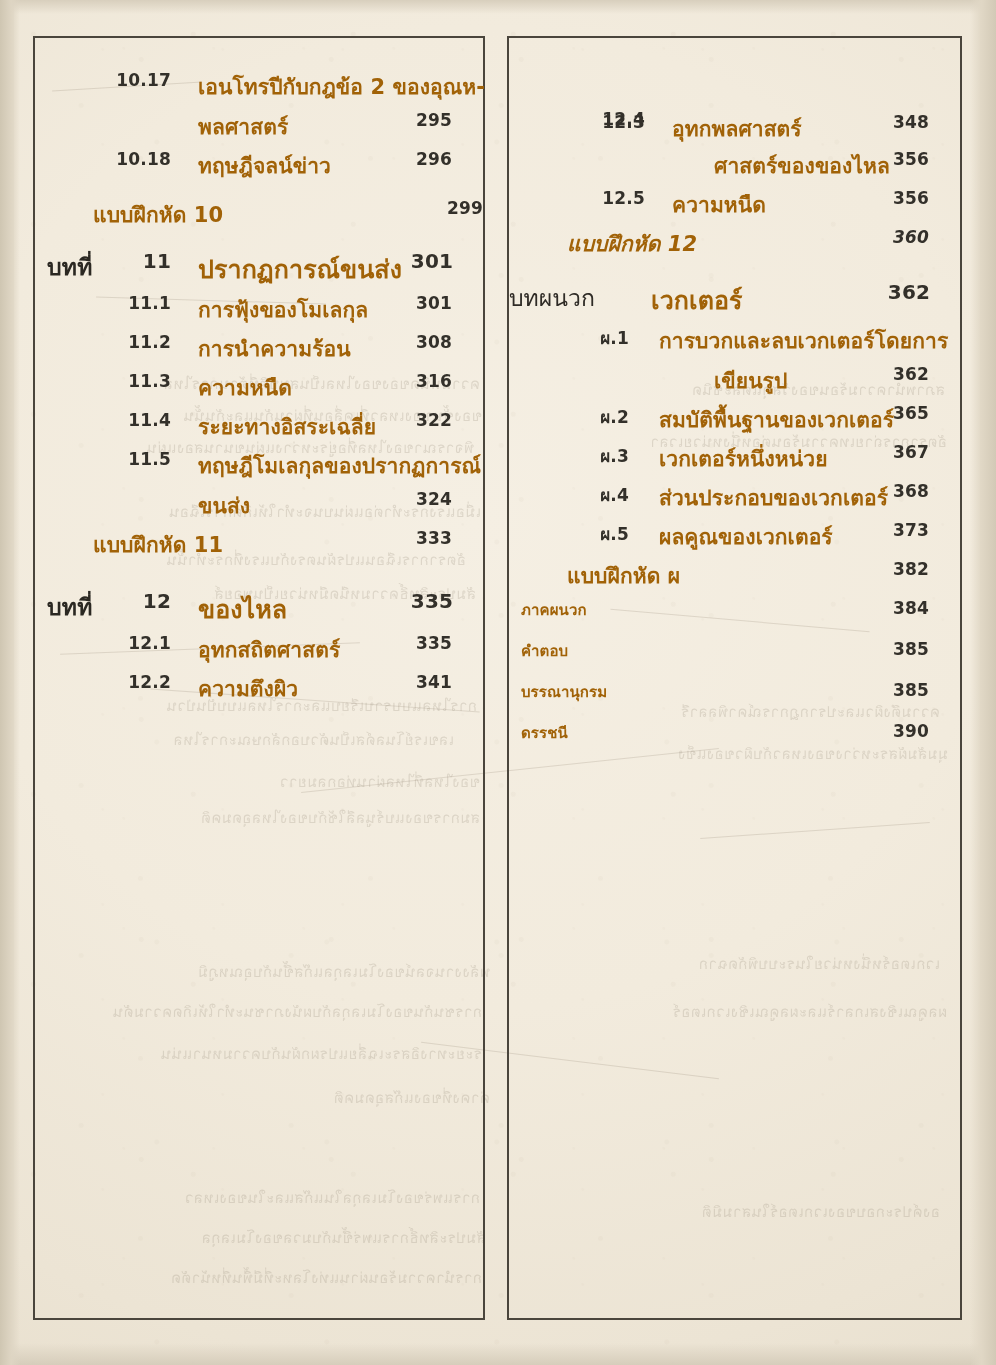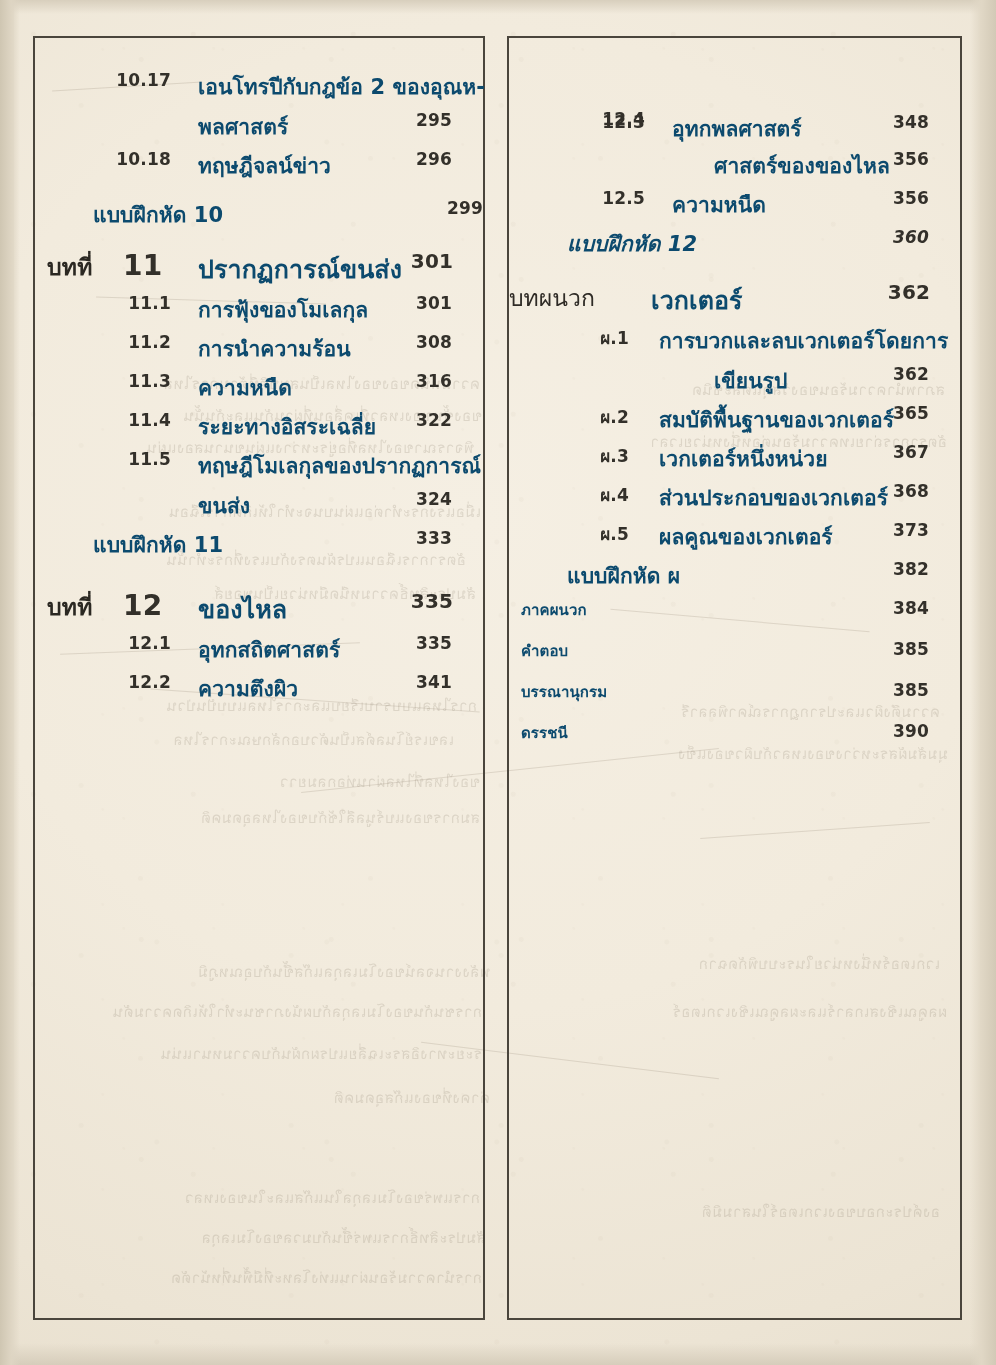--- a/index.html
+++ b/index.html
@@ -118,21 +118,21 @@
     font-size: 17px;
     font-weight: 700;
     letter-spacing: .2px;
     color: #33302a;
   }
 
   .title {
     position: absolute;
     font-size: 21px;
     font-weight: 700;
-    color: #0c4a6e;
+    color: #a16207;
     white-space: nowrap;
     letter-spacing: .1px;
   }
 
   .page {
     position: absolute;
     text-align: center;
     font-size: 17px;
     font-weight: 700;
     color: #33302a;
@@ -155,21 +155,21 @@
   
   .row.chapter { height: 34px; }
   .row.chapter .label {
     position: absolute;
     left: 12px;
     font-size: 23px;
     font-weight: 700;
     color: #2b2822;
     letter-spacing: .2px;
   }
-  .row.chapter .num   { left: 88px;  width: 48px; text-align: left; font-size: 28px; }
+  .row.chapter .num   { left: 88px;  width: 48px; text-align: right; font-size: 20px; }
   .row.chapter .title { left: 163px; font-size: 25px; }
   .row.chapter .page  { right: 14px; width: 74px; font-size: 20px; }
 
   
   .row.appendix .label { left: 12px; font-size: 23px; }
   .row.appendix .title { left: 142px; font-size: 25px; }
   .row.appendix .page  { right: 14px; width: 74px; font-size: 20px; }
 
   
   .row.backmatter .title { left: 12px; font-size: 15px; }

